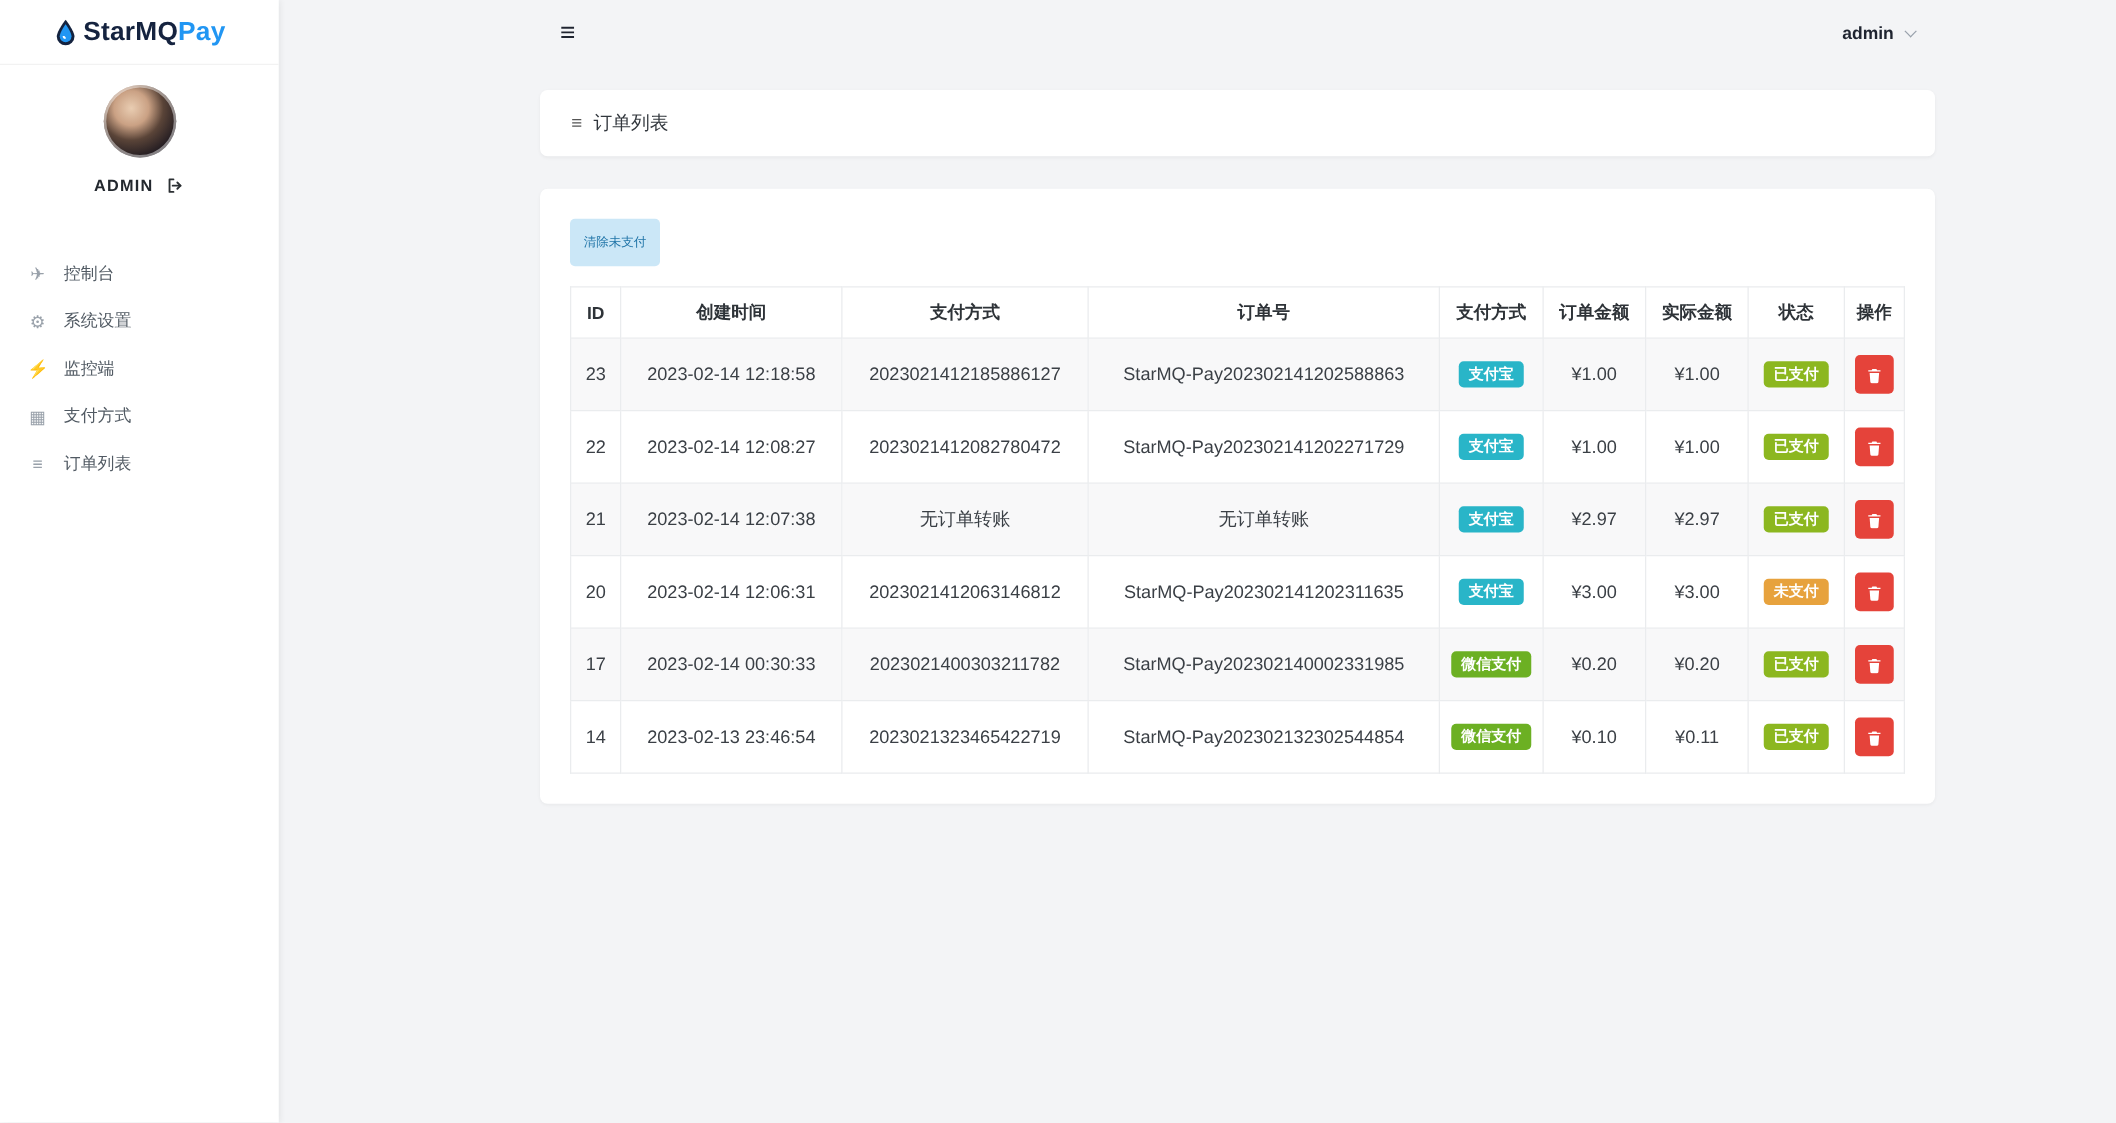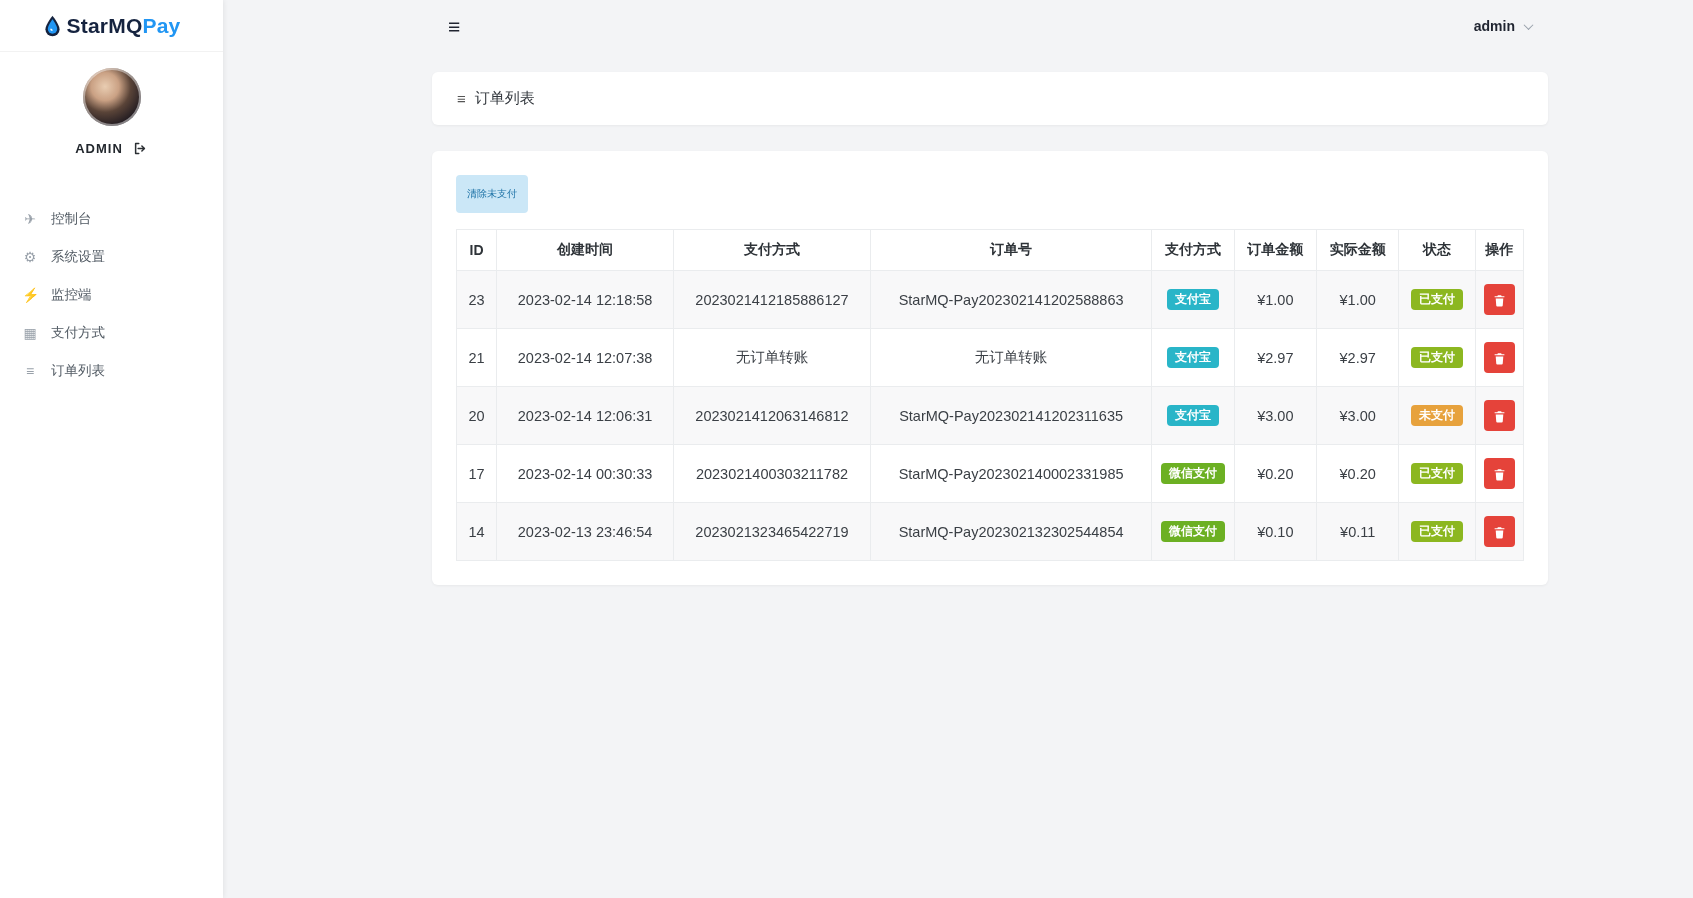--- a/index.html
+++ b/index.html
@@ -195,20 +195,35 @@
             <td>¥1.00</td>
             <td>¥1.00</td>
             <td><span class="badge" style="background: rgb(140, 183, 32);">已支付</span></td>
             <td><button class="delete-btn">
                 <svg width="13" height="14" viewBox="0 0 24 24" fill="#fff">
                   <path d="M9 3h6l1 2h5v2H3V5h5l1-2zm-4 6h14l-1 13a2 2 0 0 1-2 2H8a2 2 0 0 1-2-2L5 9z"></path>
                 </svg>
               </button></td>
           </tr>
           <tr>
+            <td>22</td>
+            <td>2023-02-14 12:08:27</td>
+            <td>2023021412082780472</td>
+            <td>StarMQ-Pay202302141202271729</td>
+            <td><span class="badge" style="background: rgb(41, 181, 200);">支付宝</span></td>
+            <td>¥1.00</td>
+            <td>¥1.00</td>
+            <td><span class="badge" style="background: rgb(140, 183, 32);">已支付</span></td>
+            <td><button class="delete-btn">
+                <svg width="13" height="14" viewBox="0 0 24 24" fill="#fff">
+                  <path d="M9 3h6l1 2h5v2H3V5h5l1-2zm-4 6h14l-1 13a2 2 0 0 1-2 2H8a2 2 0 0 1-2-2L5 9z"></path>
+                </svg>
+              </button></td>
+          </tr>
+          <tr>
             <td>21</td>
             <td>2023-02-14 12:07:38</td>
             <td>无订单转账</td>
             <td>无订单转账</td>
             <td><span class="badge" style="background: rgb(41, 181, 200);">支付宝</span></td>
             <td>¥2.97</td>
             <td>¥2.97</td>
             <td><span class="badge" style="background: rgb(140, 183, 32);">已支付</span></td>
             <td><button class="delete-btn">
                 <svg width="13" height="14" viewBox="0 0 24 24" fill="#fff">

